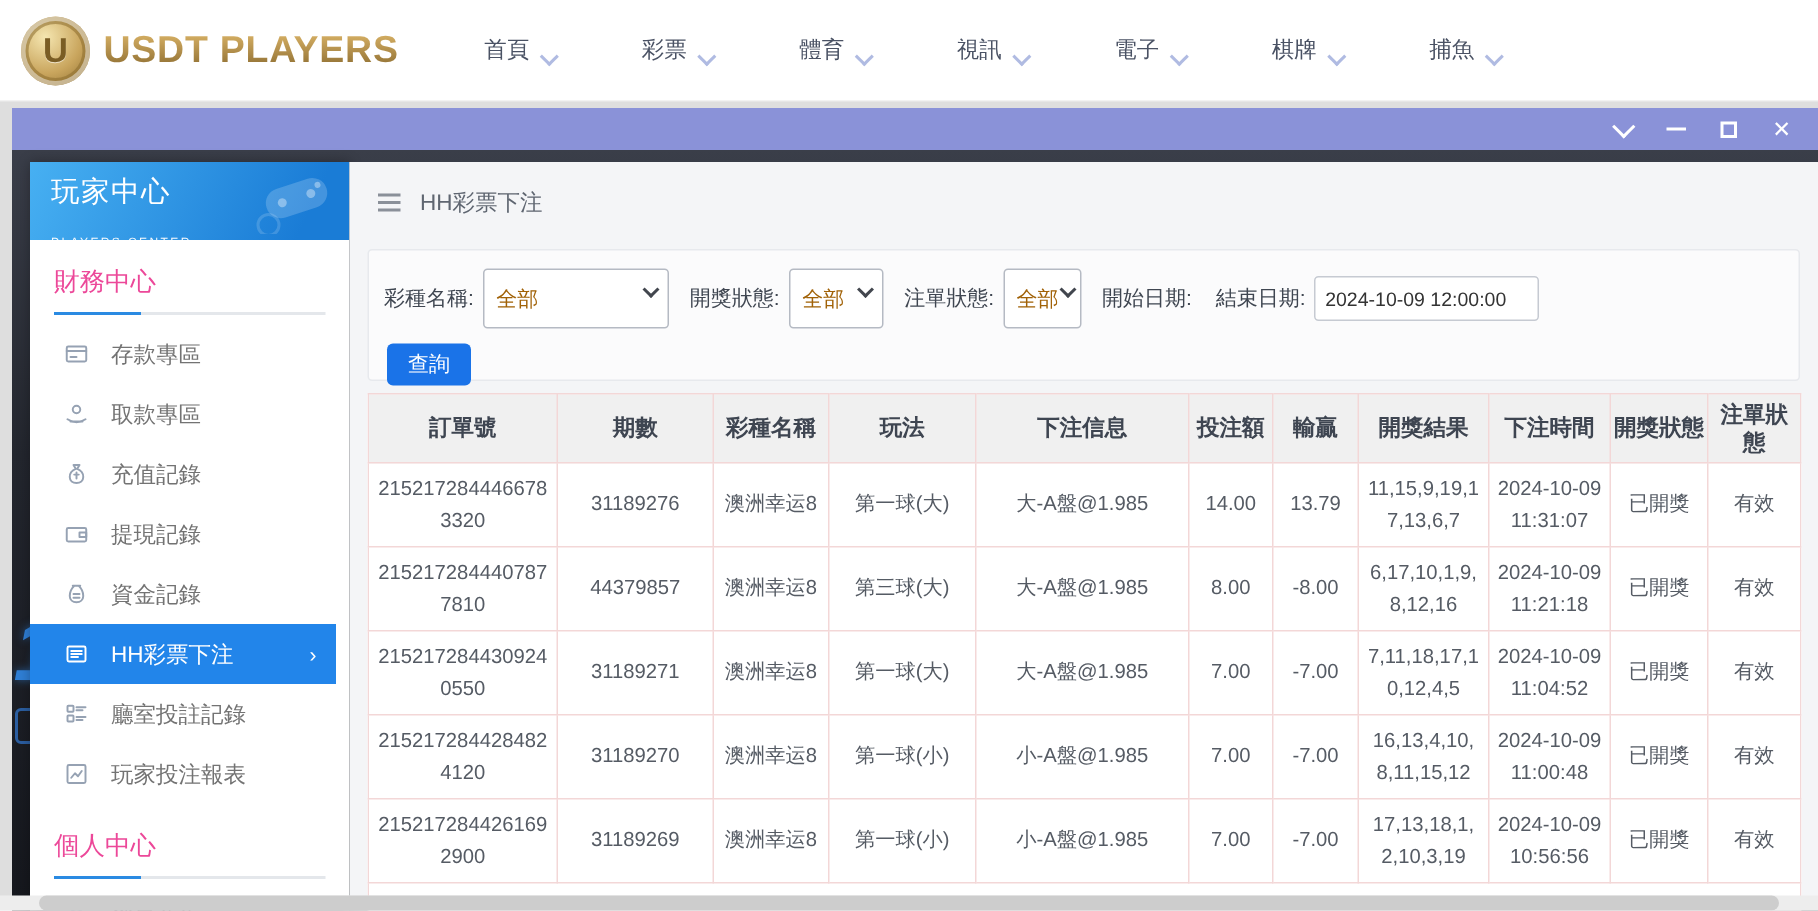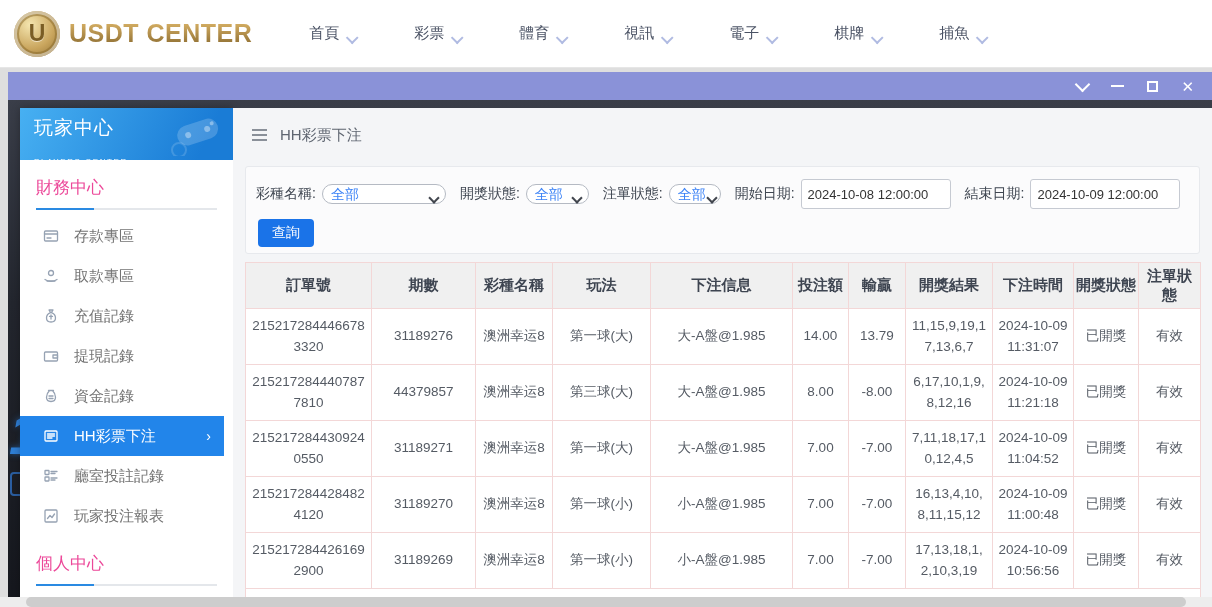--- a/index.html
+++ b/index.html
@@ -54,21 +54,21 @@
   
   .main{position:absolute;left:233px;top:40px;width:979px;height:499px;background:#f4f5f7;}
   .breadcrumb{height:54px;display:flex;align-items:center;gap:11px;padding-left:17px;color:#5f6671;font-size:15px;}
   .hamburger{display:flex;flex-direction:column;gap:3px;cursor:pointer;padding:2px;}
   .hamburger i{display:block;width:15px;height:2px;background:#8a9099;}
   .filter-panel{position:absolute;left:12px;top:58px;width:955px;height:88px;background:#fbfbfc;border:1px solid #e7e9ed;border-radius:3px;box-sizing:border-box;}
   .f-row{display:flex;align-items:center;margin:12px 0 0 10px;font-size:14px;color:#3f4651;white-space:nowrap;}
   .f-label{margin-right:6px;}
   .f-gap{margin-left:10px;}
   .sel{position:relative;display:inline-block;margin-right:4px;}
-  .sel select{appearance:none;-webkit-appearance:none;height:20px;border:1px solid #b5bac3;border-radius:14px;background:#fff;font-size:14px;color:#3b82f6;padding:0 18px 0 8px;box-sizing:border-box;font-family:inherit;}
+  .sel select{appearance:none;-webkit-appearance:none;height:40px;border:1px solid #b5bac3;border-radius:3px;background:#fff;font-size:14px;color:#a16207;padding:0 18px 0 8px;box-sizing:border-box;font-family:inherit;}
   .sel::after{content:"";position:absolute;right:8px;top:10px;width:6px;height:6px;border-right:2px solid #42464e;border-bottom:2px solid #42464e;transform:rotate(45deg);pointer-events:none;}
   .sel-1 select{width:124px;}
   .sel-2 select{width:63px;}
   .sel-3 select{width:52px;padding-right:15px;}
   .sel-3::after{right:5px;}
   .f-input{width:150px;height:30px;border:1px solid #c6cad2;border-radius:3px;background:#fff;font-size:13px;color:#333;padding:0 6px;box-sizing:border-box;margin-right:4px;font-family:inherit;}
   .f-btn{margin:10px 0 0 12px;width:56px;height:28px;background:#1a73e8;color:#fff;border:none;border-radius:4px;font-size:14px;cursor:pointer;font-family:inherit;}
   .table-wrap{position:absolute;left:12px;top:154px;width:956px;height:345px;overflow:hidden;background:#fff;}
   table.grid{border-collapse:collapse;width:955px;table-layout:fixed;}
   table.grid th{height:45px;background:#f0f0f0;border:1px solid #f3d7d7;font-size:15px;color:#3e4551;font-weight:bold;padding:0 2px;}
@@ -78,21 +78,21 @@
   .hscroll .thumb{position:absolute;left:26px;top:0;width:1160px;height:10px;background:#cdcdcd;border-radius:5px;cursor:pointer;}
 </style>
 </head>
 <body>
 
 <div class="topnav">
   <div class="brand">
     <div class="logo-badge">
         <span>U</span>
       </div>
-    <div class="brand-text">USDT CENTER</div>
+    <div class="brand-text">USDT PLAYERS</div>
   </div>
   <nav class="nav-items" id="nav-items">
       <div class="nav-item">
         <span class="nav-label">首頁</span>
         <i class="chev"></i>
       </div>
       <div class="nav-item">
         <span class="nav-label">彩票</span>
         <i class="chev"></i>
       </div>
@@ -266,21 +266,20 @@
         </span>
         <span class="f-label f-gap">開獎狀態:</span>
         <span class="sel sel-2">
           <select><option>全部</option></select>
         </span>
         <span class="f-label f-gap">注單狀態:</span>
         <span class="sel sel-3">
           <select><option>全部</option></select>
         </span>
         <span class="f-label f-gap">開始日期:</span>
-        <input class="f-input" type="text" value="2024-10-08 12:00:00" style="">
         <span class="f-label f-gap">結束日期:</span>
         <input class="f-input" type="text" value="2024-10-09 12:00:00" style="">
       </div>
       <button class="f-btn">查詢</button>
     </div>
 
     <div class="table-wrap">
       <table class="grid" id="data-table">
           <colgroup>
             <col style="width:126px">

